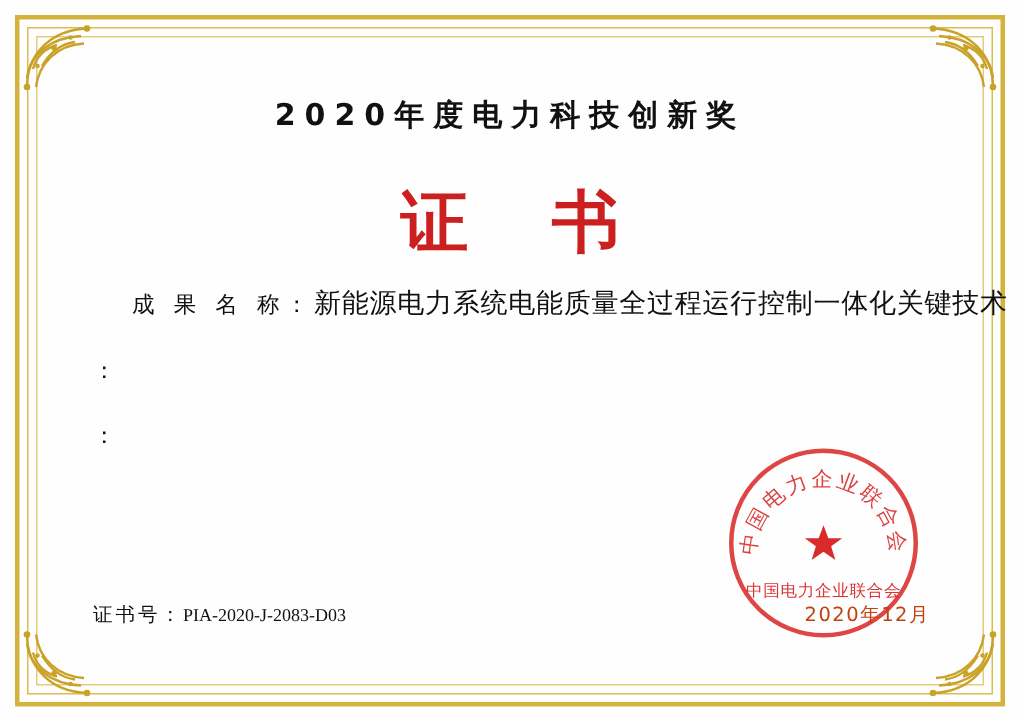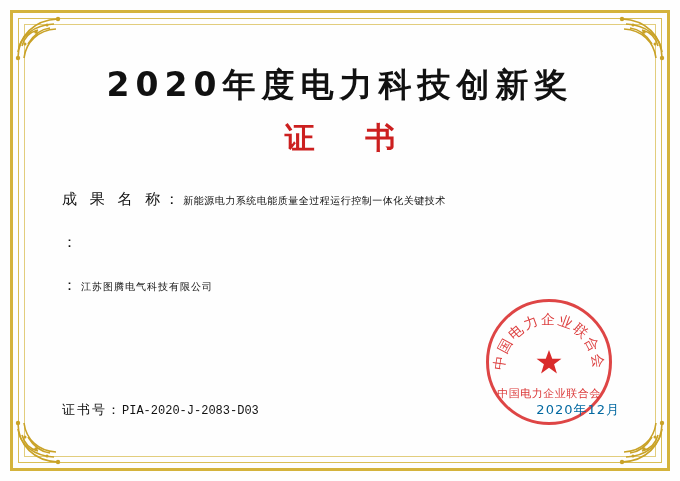--- a/index.html
+++ b/index.html
@@ -65,34 +65,34 @@
   .corner.br { right: 14px; bottom: 14px; transform: scale(-1,-1); }
 
   
   .title-main {
     position: absolute;
     left: 0;
     right: 0;
     top: 63px;
     text-align: center;
     font-family: "DejaVu Sans", "Liberation Sans", sans-serif;
-    font-size: 33px;
+    font-size: 20px;
     font-weight: bold;
     letter-spacing: 6px;
     color: #111111;
     white-space: nowrap;
   }
   .title-sub {
     position: absolute;
     left: 0;
     right: 0;
     top: 118px;
     text-align: center;
     font-family: "DejaVu Serif", "Liberation Serif", serif;
-    font-size: 30px;
+    font-size: 45px;
     font-weight: bold;
     letter-spacing: 20px;
     text-indent: 20px;
     color: #cc1f1f;
     white-space: nowrap;
   }
 
   
   .fields {
     position: absolute;
@@ -105,46 +105,47 @@
     align-items: baseline;
     margin-bottom: 24px;
     font-size: 15px;
     color: #111111;
     white-space: nowrap;
   }
   .field-label {
     flex: 0 0 auto;
     letter-spacing: 4px;
     font-size: 15px;
+    margin-left: 26px;
   }
   .field-colon {
     flex: 0 0 auto;
     padding-right: 4px;
   }
   .field-value {
     flex: 1 1 auto;
-    font-size: 10px;
+    font-size: 18px;
     letter-spacing: 0.5px;
   }
   .field-row.award .field-value,
   .field-row.winner .field-value {
     letter-spacing: 1px;
   }
 
   
   .cert-no {
     position: absolute;
     left: 62px;
     bottom: 62px;
     font-size: 13px;
     color: #111111;
     white-space: nowrap;
   }
   .cert-no .cn-label { letter-spacing: 2px; text-align: center; }
-  .cert-no .cn-value { font-family: Liberation Mono, monospace; font-size: 12px; }
+  .cert-no .cn-value { font-family: Liberation Serif, serif; font-size: 12px; }
 
   
   .seal {
     position: absolute;
     right: 68px;
     bottom: 56px;
     width: 126px;
     height: 126px;
   }
   .seal .ring {
@@ -183,21 +184,21 @@
     white-space: nowrap;
     opacity: 0.95;
   }
 
   
   .issue-date {
     position: absolute;
     right: 60px;
     bottom: 62px;
     font-size: 13px;
-    color: #0369a1;
+    color: #c2410c;
     letter-spacing: 1px;
     white-space: nowrap;
   }
 </style>
 </head>
 <body>
 
 <div class="certificate">
 
   <div class="border-outer"></div>
@@ -284,21 +285,20 @@
     <div class="field-row project">
       <span class="field-label">成 果 名 称</span>
       <span class="field-colon">：</span>
       <span class="field-value">新能源电力系统电能质量全过程运行控制一体化关键技术</span>
     </div>
     <div class="field-row award">
       <span class="field-colon">：</span>
     </div>
     <div class="field-row winner">
       <span class="field-colon">：</span>
-      <span class="field-value">江苏图腾电气科技有限公司</span>
     </div>
   </div>
 
   <div class="cert-no">
     <span class="cn-label">证书号：</span><span class="cn-value">PIA-2020-J-2083-D03</span>
   </div>
 
   <div class="seal">
     <div class="ring"></div>
     <div class="arc-text">

